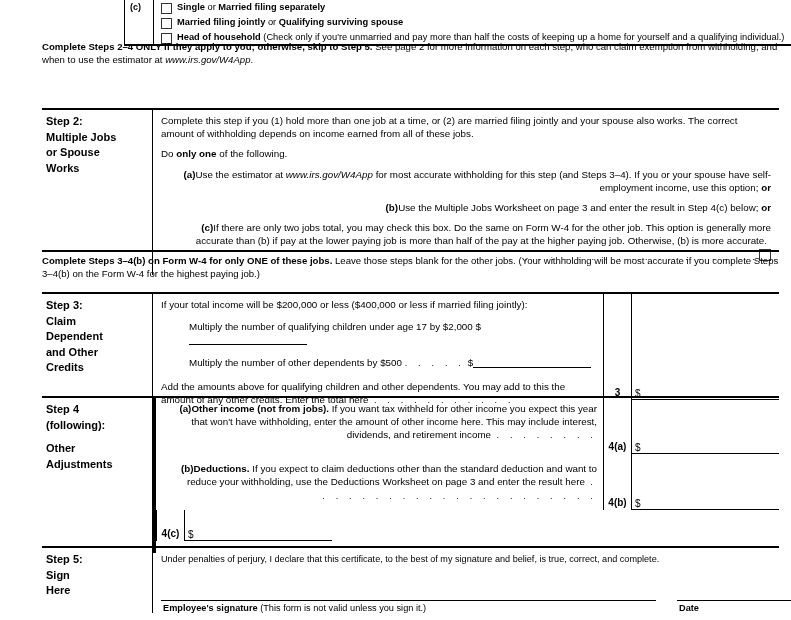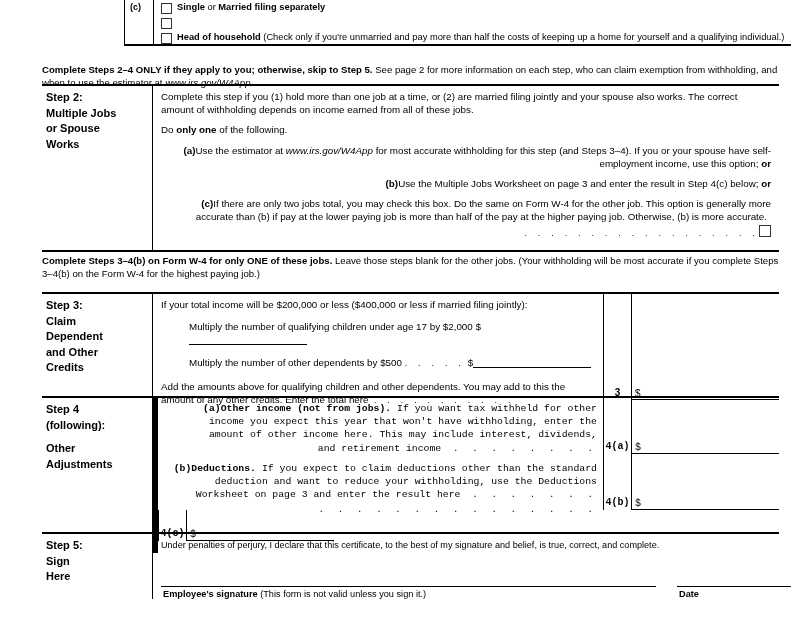--- a/index.html
+++ b/index.html
@@ -39,21 +39,21 @@
     border:1px solid #333;background:#fff;
     margin-right:5px;margin-top:2px;flex:none;
   }
 
   
   .band{
     position:absolute;left:42px;width:737px;
     font-size:9.6px;line-height:12.6px;
     box-sizing:border-box;
   }
-  .band-a{top:64px;}
+  .band-a{top:41px;}
   .band-b{top:255px;}
   .rule{
     position:absolute;left:42px;width:737px;height:0;
     border-top:2px solid #000;
   }
 
   
   .step{
     position:absolute;left:42px;width:737px;
     box-sizing:border-box;
@@ -69,21 +69,21 @@
   .step-body{
     flex:1;
     border-left:1px solid #000;
     padding:4px 0 4px 8px;
     font-size:9.8px;line-height:13.2px;
     box-sizing:border-box;
     position:relative;
   }
 
   
-  #step2{top:84px;height:116px;}
+  #step2{top:108px;height:116px;}
   #step2 .step-body{padding-right:8px;}
   .p{margin:0 0 7px 0;}
   .p:last-child{margin-bottom:0;}
   .hang{padding-left:22px;text-indent:-22px;margin:0 0 7px 0;text-align:right;}
   .hang .tag{display:inline-block;width:22px;text-indent:0;font-weight:bold;}
   .leaders{letter-spacing:4.2px;font-size:9px;}
   .mini-cb{
     display:inline-block;width:10px;height:10px;border:1px solid #333;
     background:#fff;vertical-align:-1px;
   }
@@ -116,21 +116,21 @@
     position:absolute;left:0;right:0;bottom:0;height:0;border-bottom:1px solid #000;
   }
 
   
   .fill-line{
     display:inline-block;border-bottom:1px solid #000;
     height:11px;vertical-align:-2px;
   }
 
   
-  #step5{top:532px;height:67px;}
+  #step5{top:546px;height:67px;}
   #step5 .step-body{padding:5px 6px 0 8px;font-size:9.1px;}
   .sig-area{position:relative;height:48px;}
   .sig-line{
     position:absolute;bottom:13px;height:0;border-bottom:1.6px solid #000;
   }
   .sig-cap{position:absolute;bottom:-1px;font-size:9.2px;}
   .sig-cap .b{font-weight:bold;}
 </style>
 </head>
 <body>
@@ -142,20 +142,21 @@
     <div class="fs-divider"></div>
     <div class="fs-lines">
 
       <div class="fs-line">
         <span class="cb"></span>
         <span><span class="b">Single</span><span> or </span><span class="b">Married filing separately</span></span>
       </div>
 
       <div class="fs-line">
         <span class="cb"></span>
+        <span><span class="b">Married filing jointly</span><span> or </span><span class="b">Qualifying surviving spouse</span></span>
       </div>
 
       <div class="fs-line">
         <span class="cb"></span>
         <span><span class="b">Head of household</span><span> </span><span>(Check only if you're unmarried and pay more than half the costs of keeping up a home for yourself and a qualifying individual.)</span></span>
       </div>
 
     </div>
   </div>
 
@@ -224,21 +225,21 @@
   <div class="amt-step" id="step4" style="top:396px;height:178px;border-top:2px solid #000;">
     <div class="amt-inner" style="height:155px;">
       <div class="amt-title">
         <div>Step 4</div>
         <div>(following):</div>
         <div style="height:8px;"></div>
         <div>Other</div>
         <div>Adjustments</div>
       </div>
 
-      <div style="flex:1;border-left:6px solid #000000;box-sizing:border-box;font-family:Liberation Mono, monospace;">
+      <div style="flex:1;border-left:4px solid #000000;box-sizing:border-box;">
 
         <div style="display:flex;height:56px;box-sizing:border-box;">
           <div style="flex:1;padding:4px 6px 0 8px;font-size:9.8px;line-height:13.2px;box-sizing:border-box;">
             <p class="hang" style="margin:0;"><span class="tag">(a)</span><span class="b">Other income (not from jobs).</span><span> If you want tax withheld for other income you expect this year that won't have withholding, enter the amount of other income here. This may include interest, dividends, and retirement income</span>&nbsp;&nbsp;<span class="leaders">. . . . . . . .</span></p>
           </div>
           <div class="col-num">4(a)</div>
           <div class="col-amt">
             <span class="dollar">$</span>
             <span class="amt-underline"></span>
           </div>

